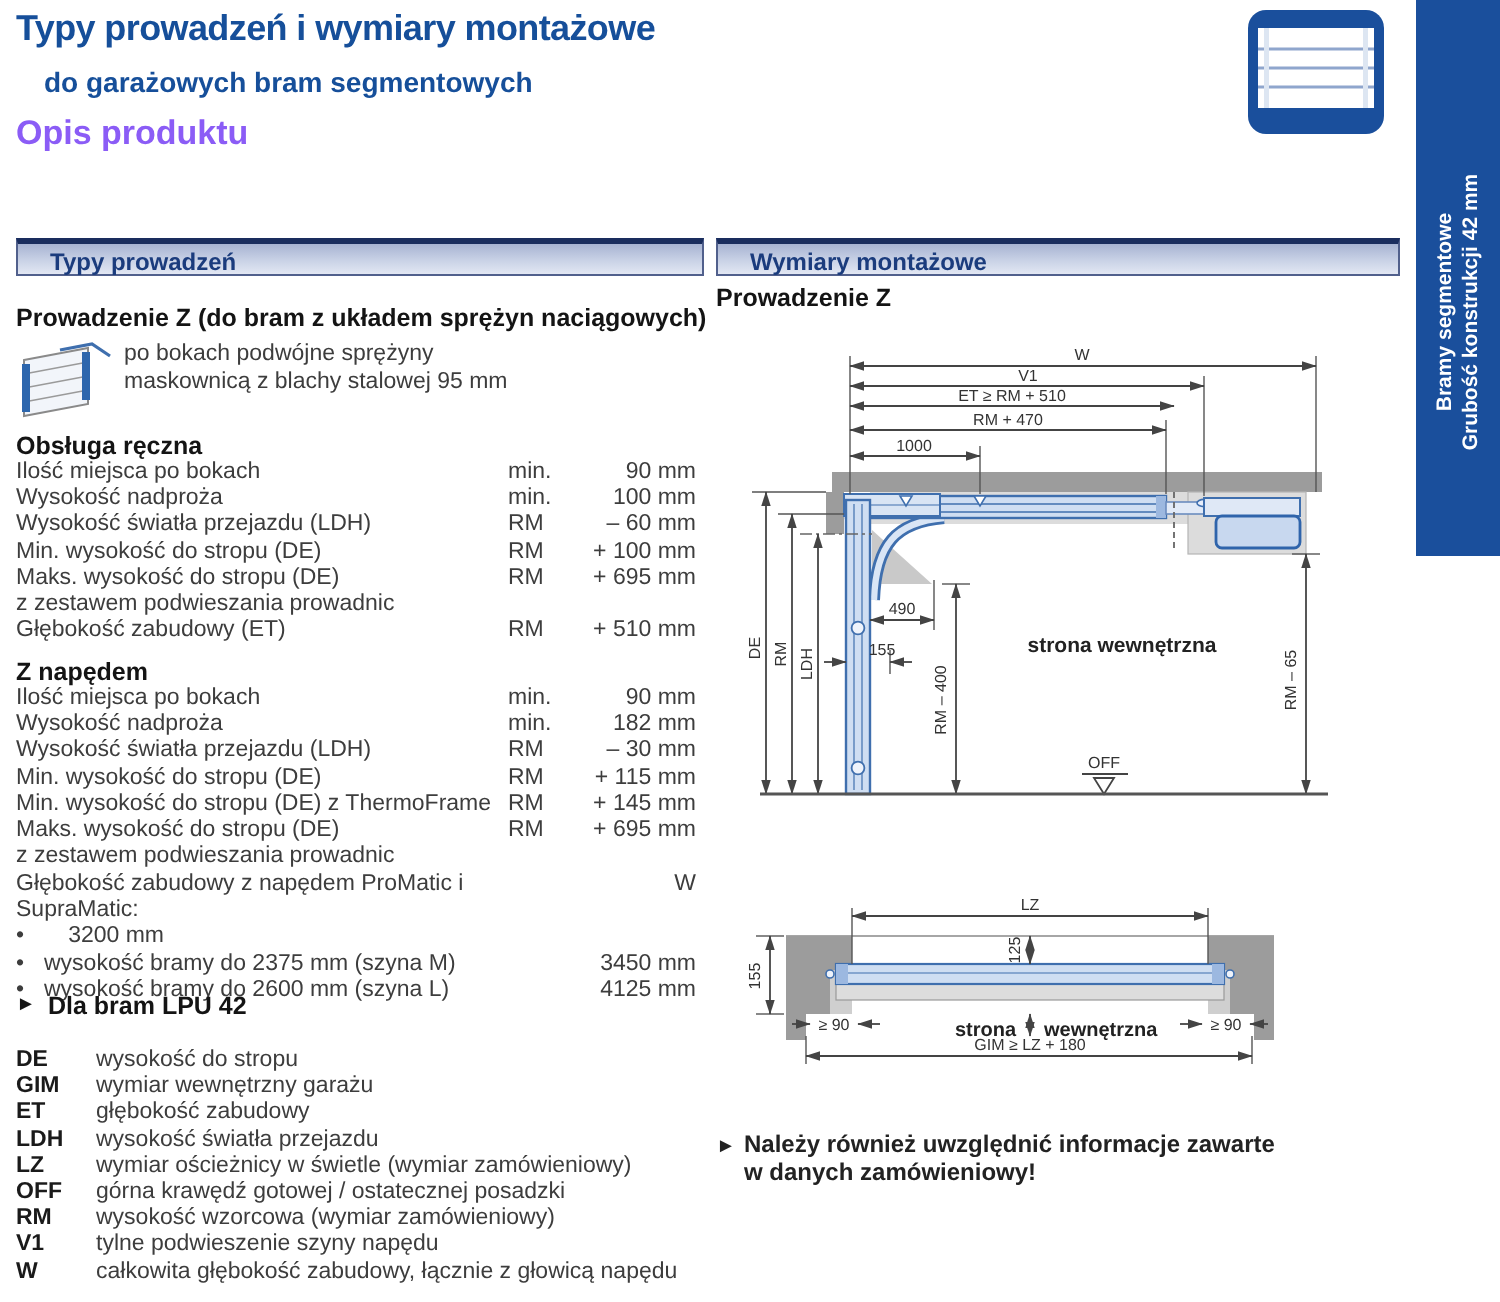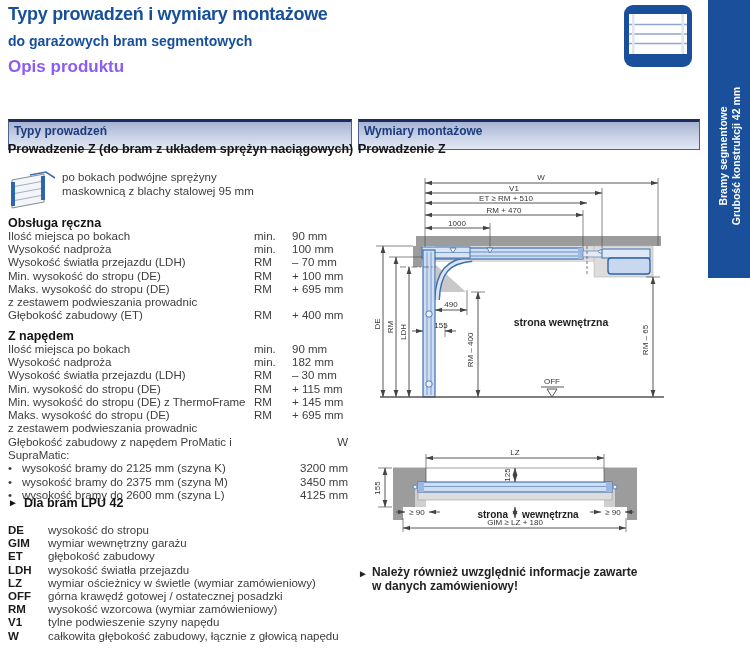--- a/index.html
+++ b/index.html
@@ -2,27 +2,27 @@
 <html><head>
 <meta charset="utf-8">
 <style>
   html,body{margin:0;padding:0}
   body{width:750px;height:651px;position:relative;background:#fff;overflow:hidden;
        font-family:"Liberation Sans",sans-serif;color:#3d3d3d}
   .abs{position:absolute}
   .h1{font-size:18px;font-weight:bold;color:#164f9a;letter-spacing:-.3px}
   .h2{font-size:14px;font-weight:bold;color:#164f9a}
   .h3{font-size:17px;font-weight:bold;color:#8b5cf6}
-  .secbar{box-sizing:border-box;height:31px;background:linear-gradient(180deg,#a7b3d2 0%,#c9d2e6 55%,#e2e7f3 100%);
+  .secbar{box-sizing:border-box;height:19px;background:linear-gradient(180deg,#a7b3d2 0%,#c9d2e6 55%,#e2e7f3 100%);
           border:1px solid #51608c;border-top:3px solid #1a2d5e;
-          color:#1b3c7d;font-size:12px;font-weight:bold;padding:2px 5px 0}
+          color:#1b3c7d;font-size:12px;font-weight:bold;padding:2px 16px 0}
   .boldline{font-size:12.5px;font-weight:bold;color:#141414}
   .feature{font-size:11.5px;line-height:13.6px;color:#3d3d3d}
   .spec-row{display:flex;font-size:11.5px;line-height:13.2px;color:#3d3d3d}
-  .sl{flex:1}.sq{width:38px}.sv{width:56px;text-align:left}
+  .sl{flex:1}.sq{width:38px}.sv{width:56px;text-align:right}
   .b-row{display:flex;font-size:11.5px;line-height:13.2px;color:#3d3d3d}
   .bm{width:14px}.bl{flex:1}.bv{width:60px;text-align:right}
   .dep-head{display:flex;font-size:11.5px;line-height:13.2px;color:#3d3d3d}
   .def-row{display:flex;font-size:11.5px;line-height:13.2px;color:#3d3d3d}
   .dt{width:40px;font-weight:bold;color:#1a1a1a}.dd{flex:1}
   .note{display:flex;font-size:12px;font-weight:bold;color:#222;line-height:13.8px}
   .note .nm{width:14px}
   .sidetab{background:#1a4f9c}
   .tabtext{position:absolute;left:50%;top:56%;width:200px;
            transform:translate(-50%,-50%) rotate(-90deg);
@@ -30,21 +30,21 @@
   svg text{font-family:"Liberation Sans",sans-serif;font-size:8px;fill:#333}
   svg .dim{stroke:#444;stroke-width:.9;fill:none}
   svg .ext{stroke:#555;stroke-width:.7;fill:none}
   svg .blu{stroke:#3f6fae;fill:none}
   svg .innerlbl{font-size:10.5px;font-weight:bold;fill:#222}
 </style>
 </head>
 <body>
 
 <div class="abs h1" style="left:8px;top:4px">Typy prowadzeń i wymiary montażowe</div>
-<div class="abs h2" style="left:8px;top:33px">do garażowych bram segmentowych</div>
+<div class="abs h2" style="left:22px;top:33px">do garażowych bram segmentowych</div>
 <div class="abs h3" style="left:8px;top:57px">Opis produktu</div>
 
 <div class="abs" style="left:623px;top:4px">
   <svg width="70" height="64" viewBox="0 0 70 64">
     <rect x="1" y="1" width="68" height="62" rx="9" fill="#1a4f9c"></rect>
     <rect x="6" y="10" width="58" height="40" fill="#ffffff"></rect>
     <line x1="6" y1="20.5" x2="64" y2="20.5" stroke="#8fa6cd" stroke-width="1.4"></line>
     <line x1="6" y1="30" x2="64" y2="30" stroke="#8fa6cd" stroke-width="1.4"></line>
     <line x1="6" y1="39.5" x2="64" y2="39.5" stroke="#8fa6cd" stroke-width="1.4"></line>
     <rect x="6" y="50" width="58" height="10" fill="#1a4f9c"></rect>
@@ -54,21 +54,21 @@
 </div>
 
 <div class="abs sidetab" style="left:708px;top:0;width:42px;height:278px">
   <div class="tabtext">
     <div>Bramy segmentowe</div>
     <div>Grubość konstrukcji 42 mm</div>
   </div>
 </div>
 
 <div class="abs secbar" style="left:8px;top:119px;width:344px">Typy prowadzeń</div>
-<div class="abs boldline" style="left:8px;top:142px">Prowadzenie Z (do bram z układem sprężyn naciągowych)</div>
+<div class="abs boldline" style="left:8px;top:152px">Prowadzenie Z (do bram z układem sprężyn naciągowych)</div>
 
 <div class="abs" style="left:8px;top:170px">
   <svg width="48" height="44" viewBox="0 0 48 44">
     <polyline points="22,5 38,2 47,8" fill="none" stroke="#3f6fae" stroke-width="1.6"></polyline>
     <polygon points="4,10 36,4 36,32 4,38" fill="#f2f5fa" stroke="#8a8a8a" stroke-width="1"></polygon>
     <line x1="4" y1="17" x2="36" y2="11" stroke="#9a9a9a" stroke-width=".8"></line>
     <line x1="4" y1="24" x2="36" y2="18" stroke="#9a9a9a" stroke-width=".8"></line>
     <line x1="4" y1="31" x2="36" y2="25" stroke="#9a9a9a" stroke-width=".8"></line>
     <rect x="3" y="12" width="4" height="24" fill="#2d66ad"></rect>
     <rect x="33" y="6" width="4" height="24" fill="#2d66ad"></rect>
@@ -87,41 +87,41 @@
       <span class="sv">90 mm</span>
     </div>
   <div class="spec-row">
       <span class="sl">Wysokość nadproża</span>
       <span class="sq">min.</span>
       <span class="sv">100 mm</span>
     </div>
   <div class="spec-row">
       <span class="sl">Wysokość światła przejazdu (LDH)</span>
       <span class="sq">RM</span>
-      <span class="sv">– 70 mm</span>
+      <span class="sv">– 60 mm</span>
     </div>
   <div class="spec-row">
       <span class="sl">Min. wysokość do stropu (DE)</span>
       <span class="sq">RM</span>
       <span class="sv">+ 100 mm</span>
     </div>
   <div class="spec-row">
       <span class="sl">Maks. wysokość do stropu (DE)</span>
       <span class="sq">RM</span>
       <span class="sv">+ 695 mm</span>
     </div>
   <div class="spec-row">
       <span class="sl">z zestawem podwieszania prowadnic</span>
       <span class="sq"></span>
       <span class="sv"></span>
     </div>
   <div class="spec-row">
       <span class="sl">Głębokość zabudowy (ET)</span>
       <span class="sq">RM</span>
-      <span class="sv">+ 400 mm</span>
+      <span class="sv">+ 510 mm</span>
     </div>
 </div>
 
 <div class="abs boldline" style="left:8px;top:329px">Z napędem</div>
 <div class="abs" style="left:8px;top:343px;width:340px">
   <div class="spec-row">
       <span class="sl">Ilość miejsca po bokach</span>
       <span class="sq">min.</span>
       <span class="sv">90 mm</span>
     </div>
@@ -157,21 +157,20 @@
     </div>
 </div>
 
 <div class="abs" style="left:8px;top:436px;width:340px">
   <div class="dep-head">
     <span class="bl">Głębokość zabudowy z napędem ProMatic i SupraMatic:</span>
     <span class="bv">W</span>
   </div>
   <div class="b-row">
       <span class="bm">•</span>
-      <span class="bl">wysokość bramy do 2125 mm (szyna K)</span>
       <span class="bv">3200 mm</span>
     </div>
   <div class="b-row">
       <span class="bm">•</span>
       <span class="bl">wysokość bramy do 2375 mm (szyna M)</span>
       <span class="bv">3450 mm</span>
     </div>
   <div class="b-row">
       <span class="bm">•</span>
       <span class="bl">wysokość bramy do 2600 mm (szyna L)</span>

